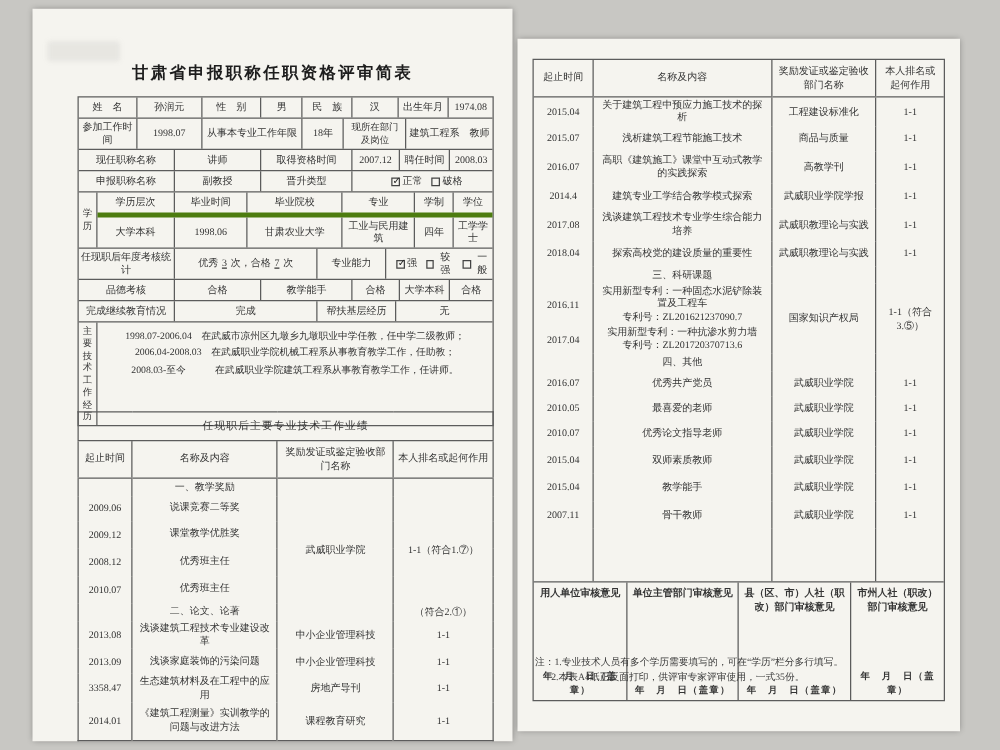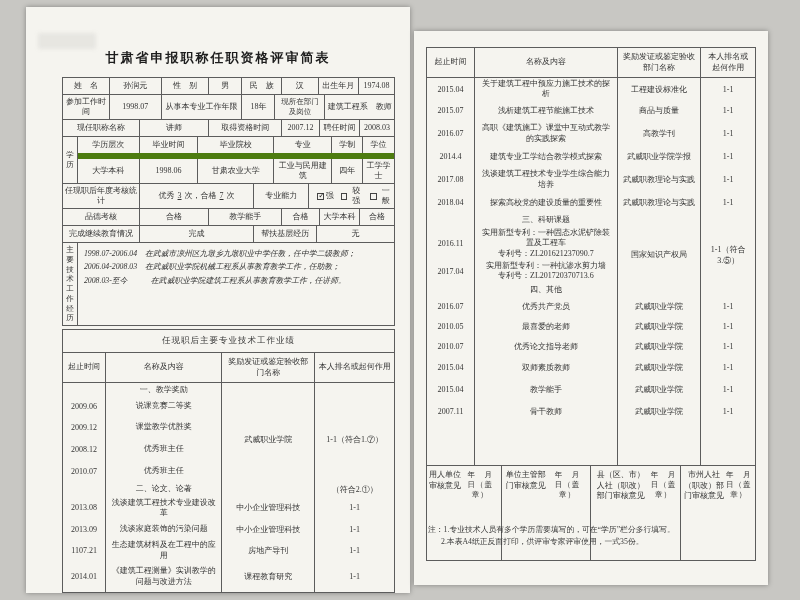--- a/index.html
+++ b/index.html
@@ -15,23 +15,23 @@
   .grid{position:absolute;left:36px;top:70px;width:333px;border:1px solid #5c5c5c;
         font-size:8px;line-height:1.25;box-sizing:border-box;background:transparent;}
   .grid *{box-sizing:border-box;}
   .gr{display:flex;border-bottom:1px solid #5c5c5c;}
   .gr:last-child{border-bottom:none;}
   .gc{border-right:1px solid #5c5c5c;display:flex;align-items:center;justify-content:center;
       text-align:center;padding:2px 1px;min-height:16px;}
   .gc:last-child{border-right:none;}
   .sub{flex:1;display:flex;flex-direction:column;}
   .srow{display:flex;flex:1;}
-  .srow:first-child{border-bottom:6px solid #4d7c0f;}
+  .srow:first-child{border-bottom:4px solid #4d7c0f;}
   .vlab{word-break:break-all;line-height:1.3;padding:2px 2px;font-size:7.5px;}
-  .exp{display:block;text-align:left;padding:4px 6px;font-size:7.8px;line-height:1.7;font-style:italic;}
+  .exp{display:block;text-align:center;padding:4px 6px;font-size:7.8px;line-height:1.7;}
   .exp span{display:block;white-space:nowrap;}
   .cb{display:inline-block;width:7px;height:7px;border:1px solid #444;margin:0 2px -1px 7px;
       position:relative;background:#f5f4ef;}
   .cb.on::after{content:"\2713";position:absolute;left:0px;top:-3px;font-size:8px;color:#222;}
   .num{text-decoration:underline;padding:0 3px;}
   
   table.ach{border-collapse:collapse;border:1px solid #5c5c5c;font-size:8px;
             table-layout:fixed;background:transparent;}
   #achL{position:absolute;left:36px;top:322px;width:333px;}
   .ach td{padding:1px 3px;vertical-align:middle;overflow:hidden;}
@@ -41,23 +41,23 @@
   .ach td.bl{border-left:1px solid #5c5c5c;}
   .ach td.date,.ach td.org,.ach td.rank{text-align:center;}
   .ach td.cont{text-align:center;line-height:1.3;}
   .h14{height:14px;}.h20{height:20px;}.h22{height:22px;}.h26{height:26px;}.h30{height:30px;}
   .sp{height:42px;}
   
   .rbox{position:absolute;left:12px;top:16px;width:330px;border:1px solid #5c5c5c;
         box-sizing:border-box;}
   #achR{width:100%;border:none;}
   .ops{display:flex;border-top:1px solid #5c5c5c;height:94px;font-size:8px;}
-  .op{border-right:1px solid #5c5c5c;display:flex;flex-direction:row;
+  .op{border-right:1px solid #5c5c5c;display:flex;flex-direction:column;
       justify-content:space-between;padding:4px 2px 3px;text-align:center;
-      box-sizing:border-box;line-height:1.35;}
+      box-sizing:border-box;line-height:1.35;font-weight:bold;}
   .op:last-child{border-right:none;}
   .stamp{font-size:7.5px;letter-spacing:1px;}
   .notes{position:absolute;left:14px;top:493px;font-size:7.8px;line-height:1.6;color:#3a3a3a;}
   .notes .n2{padding-left:13px;}
 </style>
 </head>
 <body>
 
 <div class="page" id="pageL">
   <div class="ghost" style="left:12px;top:26px;width:58px;height:16px;"></div>
@@ -87,20 +87,31 @@
 
     <div class="gr">
       <div class="gc" style="width:23.2%">现任职称名称</div>
       <div class="gc" style="width:21%">讲师</div>
       <div class="gc" style="width:22%">取得资格时间</div>
       <div class="gc" style="width:11.4%">2007.12</div>
       <div class="gc" style="width:12.2%">聘任时间</div>
       <div class="gc" style="width:10.2%">2008.03</div>
     </div>
 
+    <div class="gr">
+      <div class="gc" style="width:23.2%">申报职称名称</div>
+      <div class="gc" style="width:21%">副教授</div>
+      <div class="gc" style="width:22%">晋升类型</div>
+      <div class="gc" style="width:33.8%">
+        <span class="cb on"></span>
+          <span>正常</span>
+        <span class="cb"></span>
+          <span>破格</span>
+      </div>
+    </div>
 
     <div class="gr">
       <div class="gc vlab" style="width:4.5%">学历</div>
       <div class="sub">
         <div class="srow">
           <div class="gc" style="width:19.6%">学历层次</div>
           <div class="gc" style="width:18.5%">毕业时间</div>
           <div class="gc" style="width:24%">毕业院校</div>
           <div class="gc" style="width:18.4%">专业</div>
           <div class="gc" style="width:9.7%">学制</div>
@@ -216,21 +227,21 @@
       <td class="org bl">中小企业管理科技</td>
       <td class="rank bl">1-1</td>
     </tr>
     <tr class="h20">
       <td class="date">2013.09</td>
       <td class="cont bl">浅谈家庭装饰的污染问题</td>
       <td class="org bl">中小企业管理科技</td>
       <td class="rank bl">1-1</td>
     </tr>
     <tr class="h20">
-      <td class="date">1107.21</td>
+      <td class="date">3358.47</td>
       <td class="cont bl">生态建筑材料及在工程中的应用</td>
       <td class="org bl">房地产导刊</td>
       <td class="rank bl">1-1</td>
     </tr>
     <tr class="h30">
       <td class="date">2014.01</td>
       <td class="cont bl">《建筑工程测量》实训教学的问题与改进方法</td>
       <td class="org bl">课程教育研究</td>
       <td class="rank bl">1-1</td>
     </tr>

